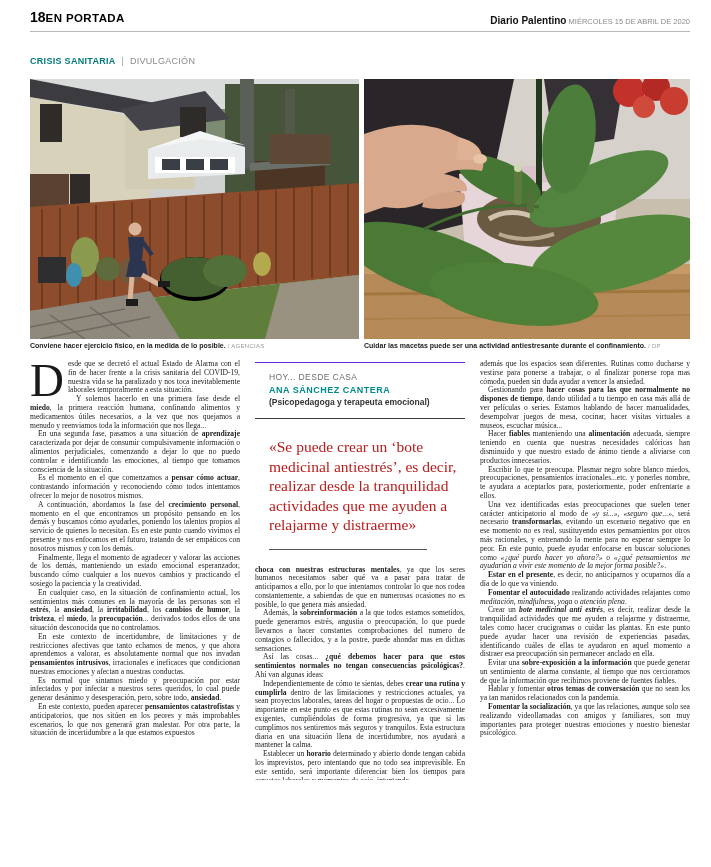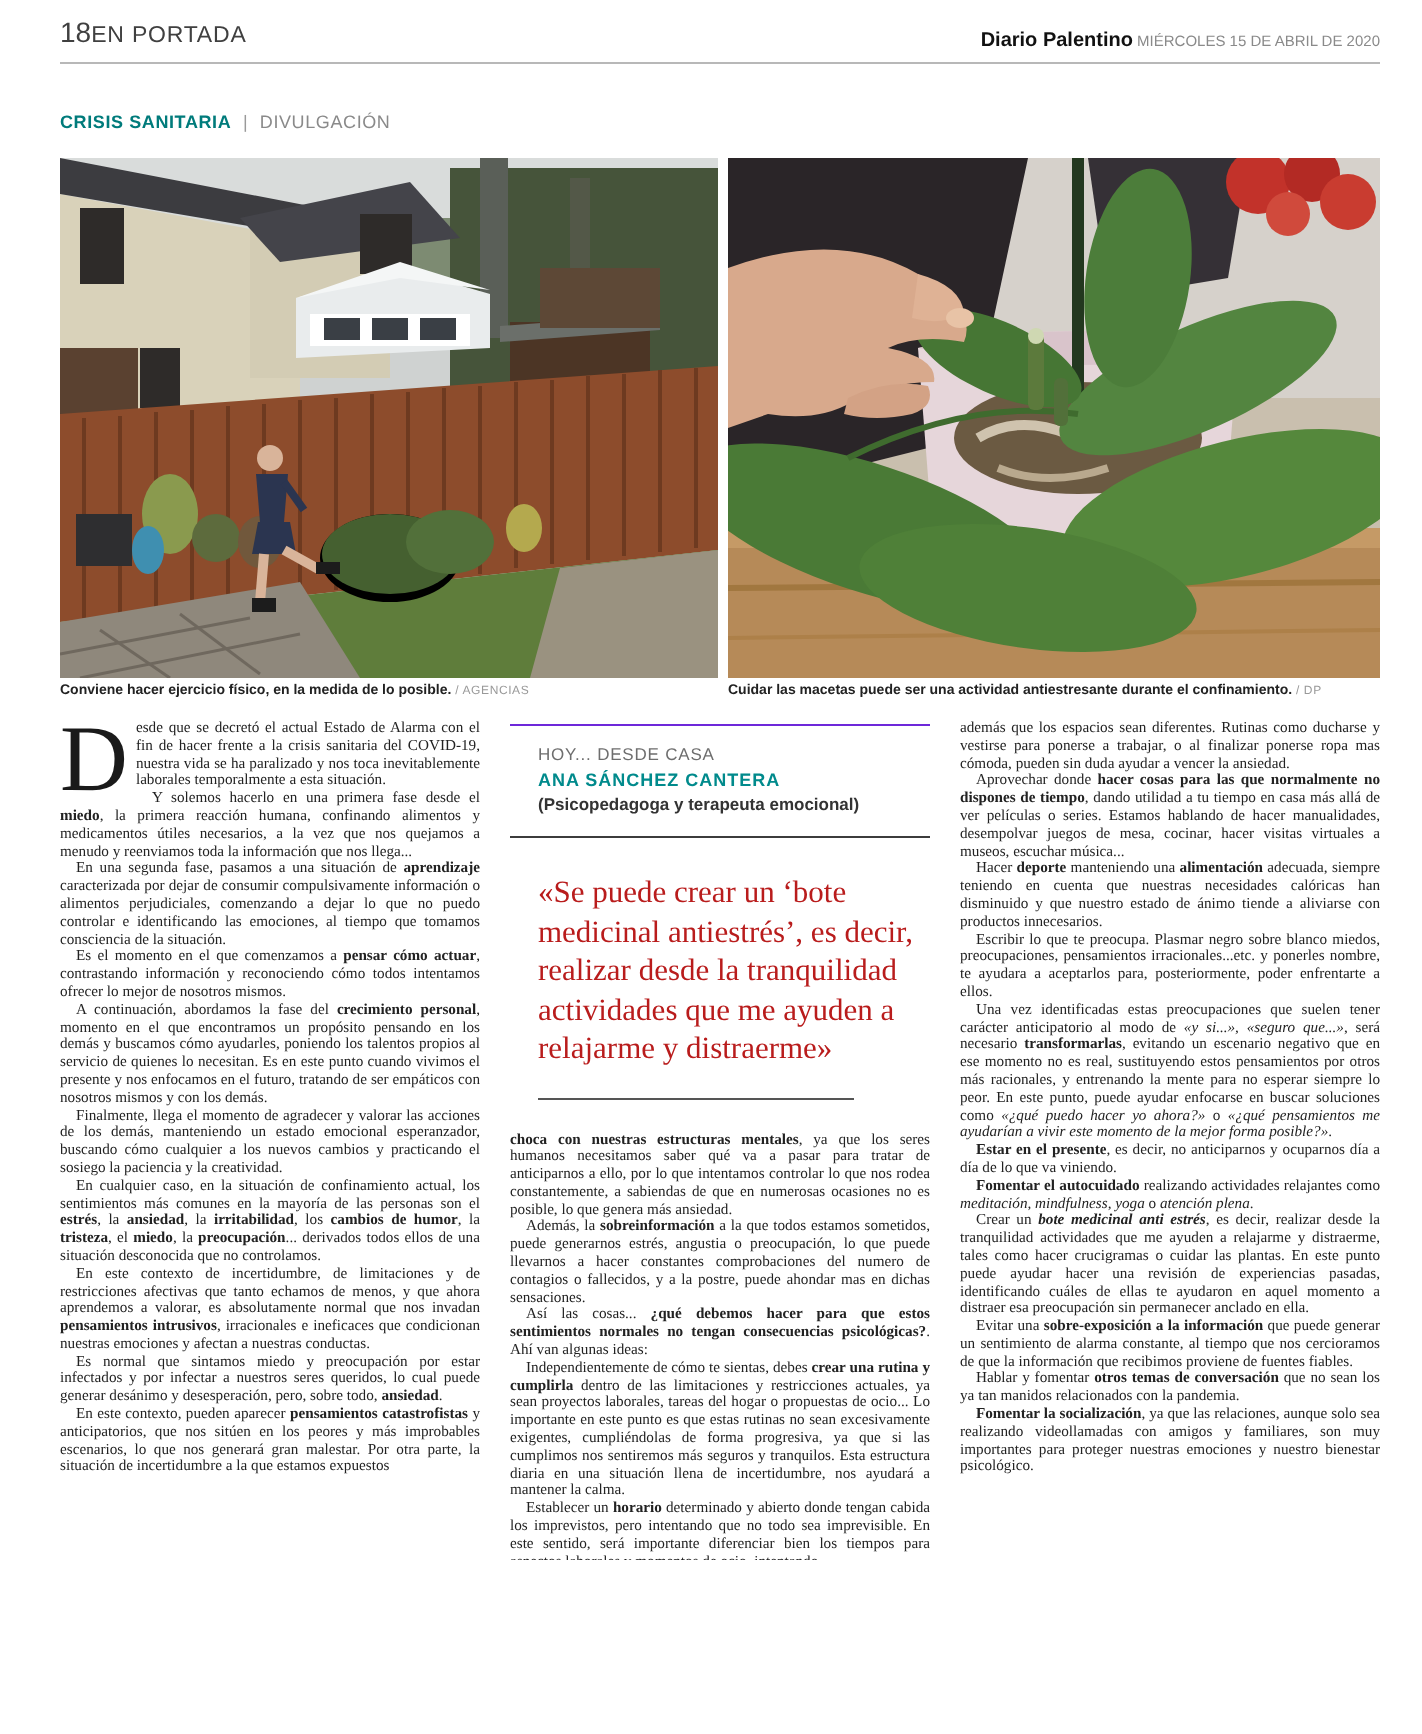--- a/index.html
+++ b/index.html
@@ -4,21 +4,21 @@
 <style>
   * { margin:0; padding:0; box-sizing:border-box; }
   html,body { background:#ffffff; }
   .page {
     position:relative; width:711px; height:867px; background:#fff;
     font-family:"Liberation Serif", serif; color:#1c1c1c; overflow:hidden;
     padding:8px 21px 0 30px;
   }
   
   .hdr { display:flex; justify-content:space-between; align-items:flex-end; padding-bottom:5px; border-bottom:1px solid #b8b8b8; }
-  .hdr-left { font-family:"Liberation Sans", sans-serif; color:#404040; font-weight:normal; }
+  .hdr-left { font-family:"Liberation Sans", sans-serif; color:#000000; font-weight:bold; }
   .hdr-pagenum { font-size:14px; }
   .hdr-section { font-size:11.5px; letter-spacing:.4px; }
   .hdr-right { font-family:"Liberation Sans", sans-serif; font-size:7.5px; color:#8a8a8a; }
   .hdr-masthead { color:#111; font-weight:bold; font-size:10px;margin-top:17px; }
   
   .kicker { margin-top:24px; font-family:"Liberation Sans", sans-serif; font-size:9px; letter-spacing:.3px; }
   .kicker .k1 { color:#007b7b; font-weight:bold; }
   .kicker .ksep { color:#9a9a9a; margin:0 3px; }
   .kicker .k2 { color:#8a8a8a; }
   
@@ -249,22 +249,22 @@
           <p><span class="b">choca con nuestras estructuras mentales</span><span>, ya que los seres humanos necesitamos saber qué va a pasar para tratar de anticiparnos a ello, por lo que intentamos controlar lo que nos rodea constantemente, a sabiendas de que en numerosas ocasiones no es posible, lo que genera más ansiedad.</span></p>
           <p class="ind"><span>Además, la </span><span class="b">sobreinformación</span><span> a la que todos estamos sometidos, puede generarnos estrés, angustia o preocupación, lo que puede llevarnos a hacer constantes comprobaciones del numero de contagios o fallecidos, y a la postre, puede ahondar mas en dichas sensaciones.</span></p>
           <p class="ind"><span>Así las cosas... </span><span class="b">¿qué debemos hacer para que estos sentimientos normales no tengan consecuencias psicológicas?</span><span>. Ahí van algunas ideas:</span></p>
           <p class="ind"><span>Independientemente de cómo te sientas, debes </span><span class="b">crear una rutina y cumplirla</span><span> dentro de las limitaciones y restricciones actuales, ya sean proyectos laborales, tareas del hogar o propuestas de ocio... Lo importante en este punto es que estas rutinas no sean excesivamente exigentes, cumpliéndolas de forma progresiva, ya que si las cumplimos nos sentiremos más seguros y tranquilos. Esta estructura diaria en una situación llena de incertidumbre, nos ayudará a mantener la calma.</span></p>
           <p class="ind"><span>Establecer un </span><span class="b">horario</span><span> determinado y abierto donde tengan cabida los imprevistos, pero intentando que no todo sea imprevisible. En este sentido, será importante diferenciar bien los tiempos para aspectos laborales y momentos de ocio, intentando</span></p>
         </div>
     </div>
 
     <div class="col">
         <p><span>además que los espacios sean diferentes. Rutinas como ducharse y vestirse para ponerse a trabajar, o al finalizar ponerse ropa mas cómoda, pueden sin duda ayudar a vencer la ansiedad.</span></p>
-        <p class="ind"><span>Aprovechar donde </span><span class="b">hacer cosas para las que normalmente no dispones de tiempo</span><span>, dando utilidad a tu tiempo en casa más allá de ver películas o series. Estamos hablando de hacer manualidades, desempolvar juegos de mesa, cocinar, hacer visitas virtuales a museos, escuchar música...</span></p>
-        <p class="ind"><span>Hacer </span><span class="b">deporte</span><span> manteniendo una </span><span class="b">alimentación</span><span> adecuada, siempre teniendo en cuenta que nuestras necesidades calóricas han disminuido y que nuestro estado de ánimo tiende a aliviarse con productos innecesarios.</span></p>
+        <p class="ind"><span>Gestionando para </span><span class="b">hacer cosas para las que normalmente no dispones de tiempo</span><span>, dando utilidad a tu tiempo en casa más allá de ver películas o series. Estamos hablando de hacer manualidades, desempolvar juegos de mesa, cocinar, hacer visitas virtuales a museos, escuchar música...</span></p>
+        <p class="ind"><span>Hacer </span><span class="b">fiables</span><span> manteniendo una </span><span class="b">alimentación</span><span> adecuada, siempre teniendo en cuenta que nuestras necesidades calóricas han disminuido y que nuestro estado de ánimo tiende a aliviarse con productos innecesarios.</span></p>
         <p class="ind"><span>Escribir lo que te preocupa. Plasmar negro sobre blanco miedos, preocupaciones, pensamientos irracionales...etc. y ponerles nombre, te ayudara a aceptarlos para, posteriormente, poder enfrentarte a ellos.</span></p>
         <p class="ind"><span>Una vez identificadas estas preocupaciones que suelen tener carácter anticipatorio al modo de </span><span class="i">«y si...», «seguro que...»</span><span>, será necesario </span><span class="b">transformarlas</span><span>, evitando un escenario negativo que en ese momento no es real, sustituyendo estos pensamientos por otros más racionales, y entrenando la mente para no esperar siempre lo peor. En este punto, puede ayudar enfocarse en buscar soluciones como </span><span class="i">«¿qué puedo hacer yo ahora?»</span><span> o </span><span class="i">«¿qué pensamientos me ayudarían a vivir este momento de la mejor forma posible?»</span><span>.</span></p>
         <p class="ind"><span class="b">Estar en el presente</span><span>, es decir, no anticiparnos y ocuparnos día a día de lo que va viniendo.</span></p>
         <p class="ind"><span class="b">Fomentar el autocuidado</span><span> realizando actividades relajantes como </span><span class="i">meditación, mindfulness, yoga</span><span> o </span><span class="i">atención plena</span><span>.</span></p>
         <p class="ind"><span>Crear un </span><span class="bi">bote medicinal anti estrés</span><span>, es decir, realizar desde la tranquilidad actividades que me ayuden a relajarme y distraerme, tales como hacer crucigramas o cuidar las plantas. En este punto puede ayudar hacer una revisión de experiencias pasadas, identificando cuáles de ellas te ayudaron en aquel momento a distraer esa preocupación sin permanecer anclado en ella.</span></p>
         <p class="ind"><span>Evitar una </span><span class="b">sobre-exposición a la información</span><span> que puede generar un sentimiento de alarma constante, al tiempo que nos cercioramos de que la información que recibimos proviene de fuentes fiables.</span></p>
         <p class="ind"><span>Hablar y fomentar </span><span class="b">otros temas de conversación</span><span> que no sean los ya tan manidos relacionados con la pandemia.</span></p>
         <p class="ind"><span class="b">Fomentar la socialización</span><span>, ya que las relaciones, aunque solo sea realizando videollamadas con amigos y familiares, son muy importantes para proteger nuestras emociones y nuestro bienestar psicológico.</span></p>
       </div>
   </div>

